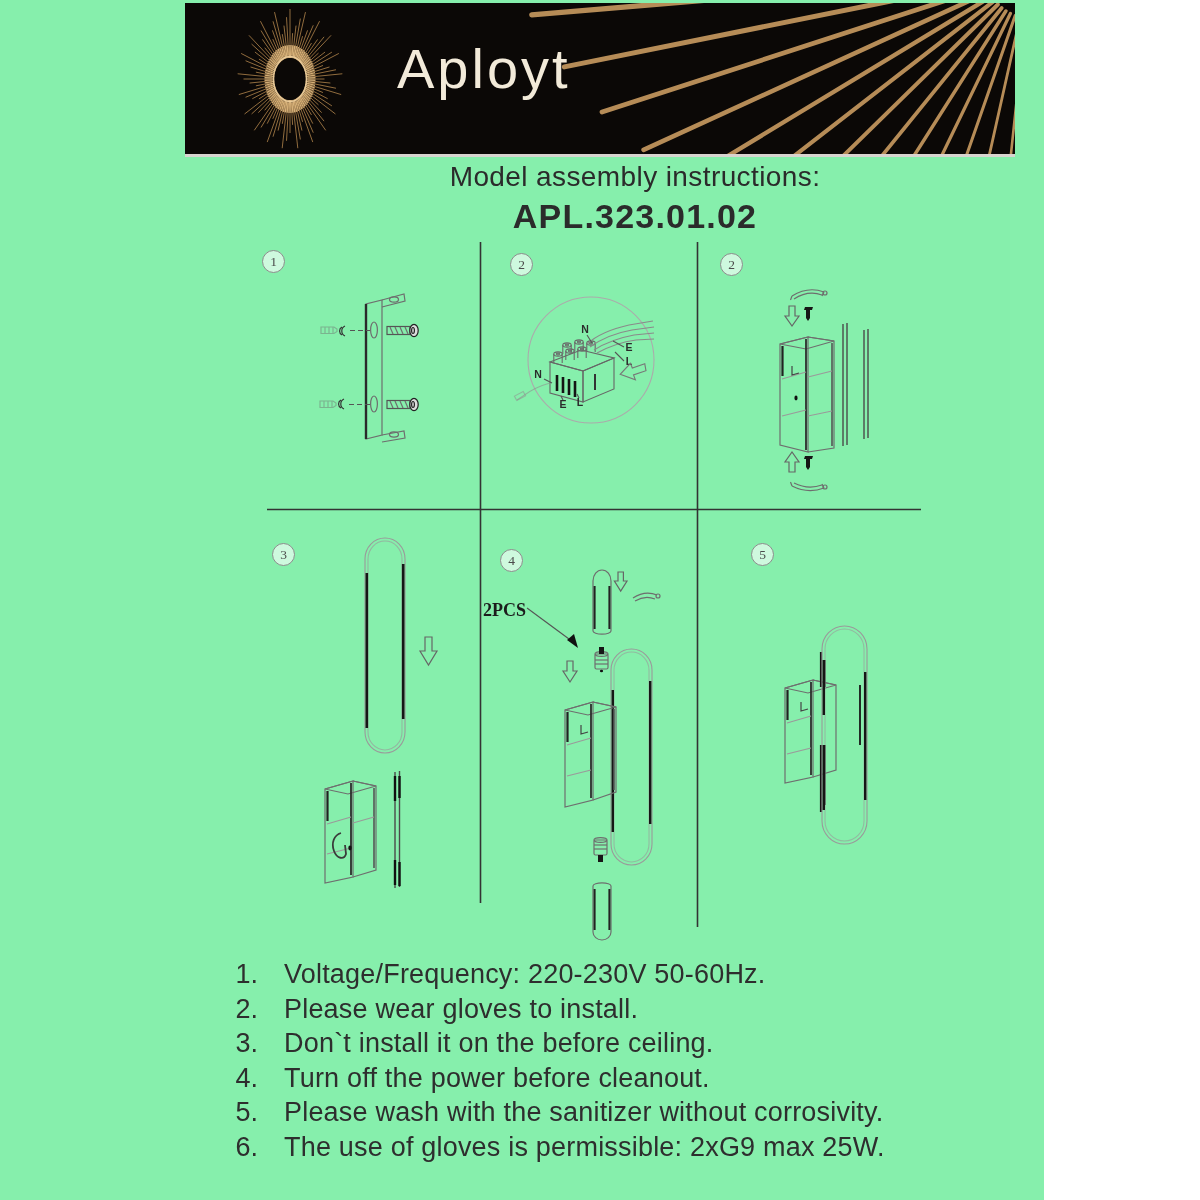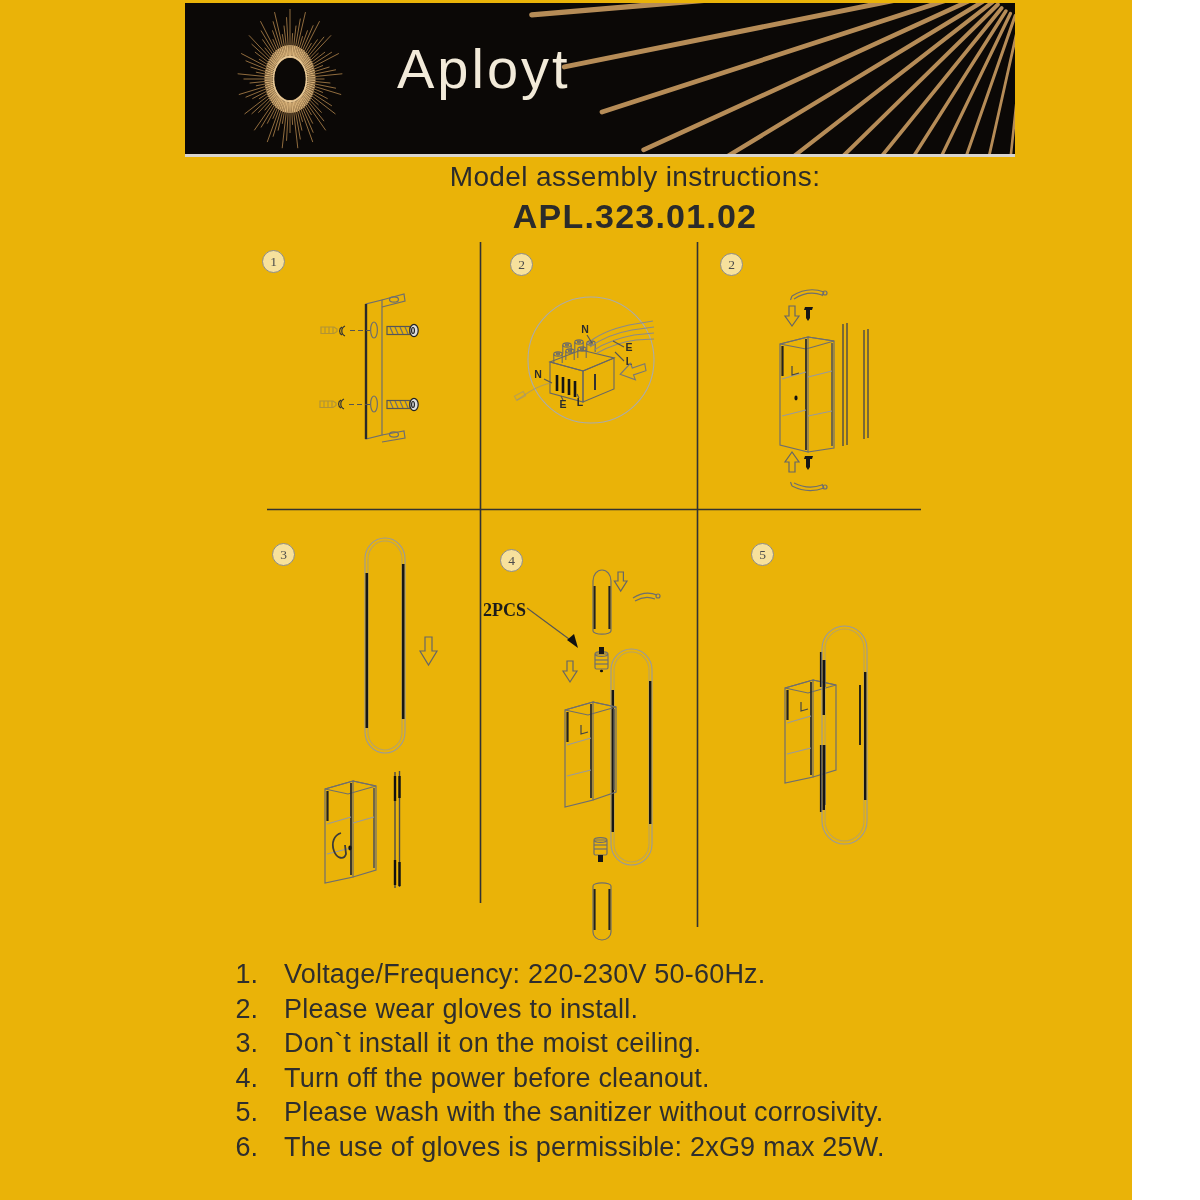--- a/index.html
+++ b/index.html
@@ -1,16 +1,16 @@
 <!DOCTYPE html>
 <html><head>
 <meta charset="utf-8">
 <style>
   html,body{margin:0;padding:0;background:#fff;}
-  .page{position:relative;width:1132px;height:1200px;background:#eab308;
+  .page{position:relative;width:1044px;height:1200px;background:#86efac;
         font-family:"Liberation Sans",sans-serif;overflow:hidden;}
   .banner{position:absolute;left:185px;top:3px;width:830px;height:151px;
           background:#0b0806;border-bottom:3px solid #d8d4cf;overflow:hidden;}
   .banner svg{position:absolute;left:0;top:0;}
   .brand{position:absolute;left:212px;top:33px;font-size:56px;color:#f2ead9;
          letter-spacing:3px;font-family:"Liberation Sans",sans-serif;}
   .titles{position:absolute;left:0;top:161px;width:1200px;text-align:center;color:#2b2b2b;padding-left:35px;}
   .title{font-size:28px;letter-spacing:.4px;}
   .subtitle{font-size:34px;margin-top:4px;letter-spacing:1.2px;font-weight:bold;}
   .diagrams{position:absolute;left:265px;top:240px;}
@@ -468,21 +468,21 @@
     <div class="row">
       <span class="num">1.</span>
       <span class="txt">Voltage/Frequency: 220-230V 50-60Hz.</span>
     </div>
     <div class="row">
       <span class="num">2.</span>
       <span class="txt">Please wear gloves to install.</span>
     </div>
     <div class="row">
       <span class="num">3.</span>
-      <span class="txt">Don`t install it on the moist ceiling.</span>
+      <span class="txt">Don`t install it on the before ceiling.</span>
     </div>
     <div class="row">
       <span class="num">4.</span>
       <span class="txt">Turn off the power before cleanout.</span>
     </div>
     <div class="row">
       <span class="num">5.</span>
       <span class="txt">Please wash with the sanitizer without corrosivity.</span>
     </div>
     <div class="row">

